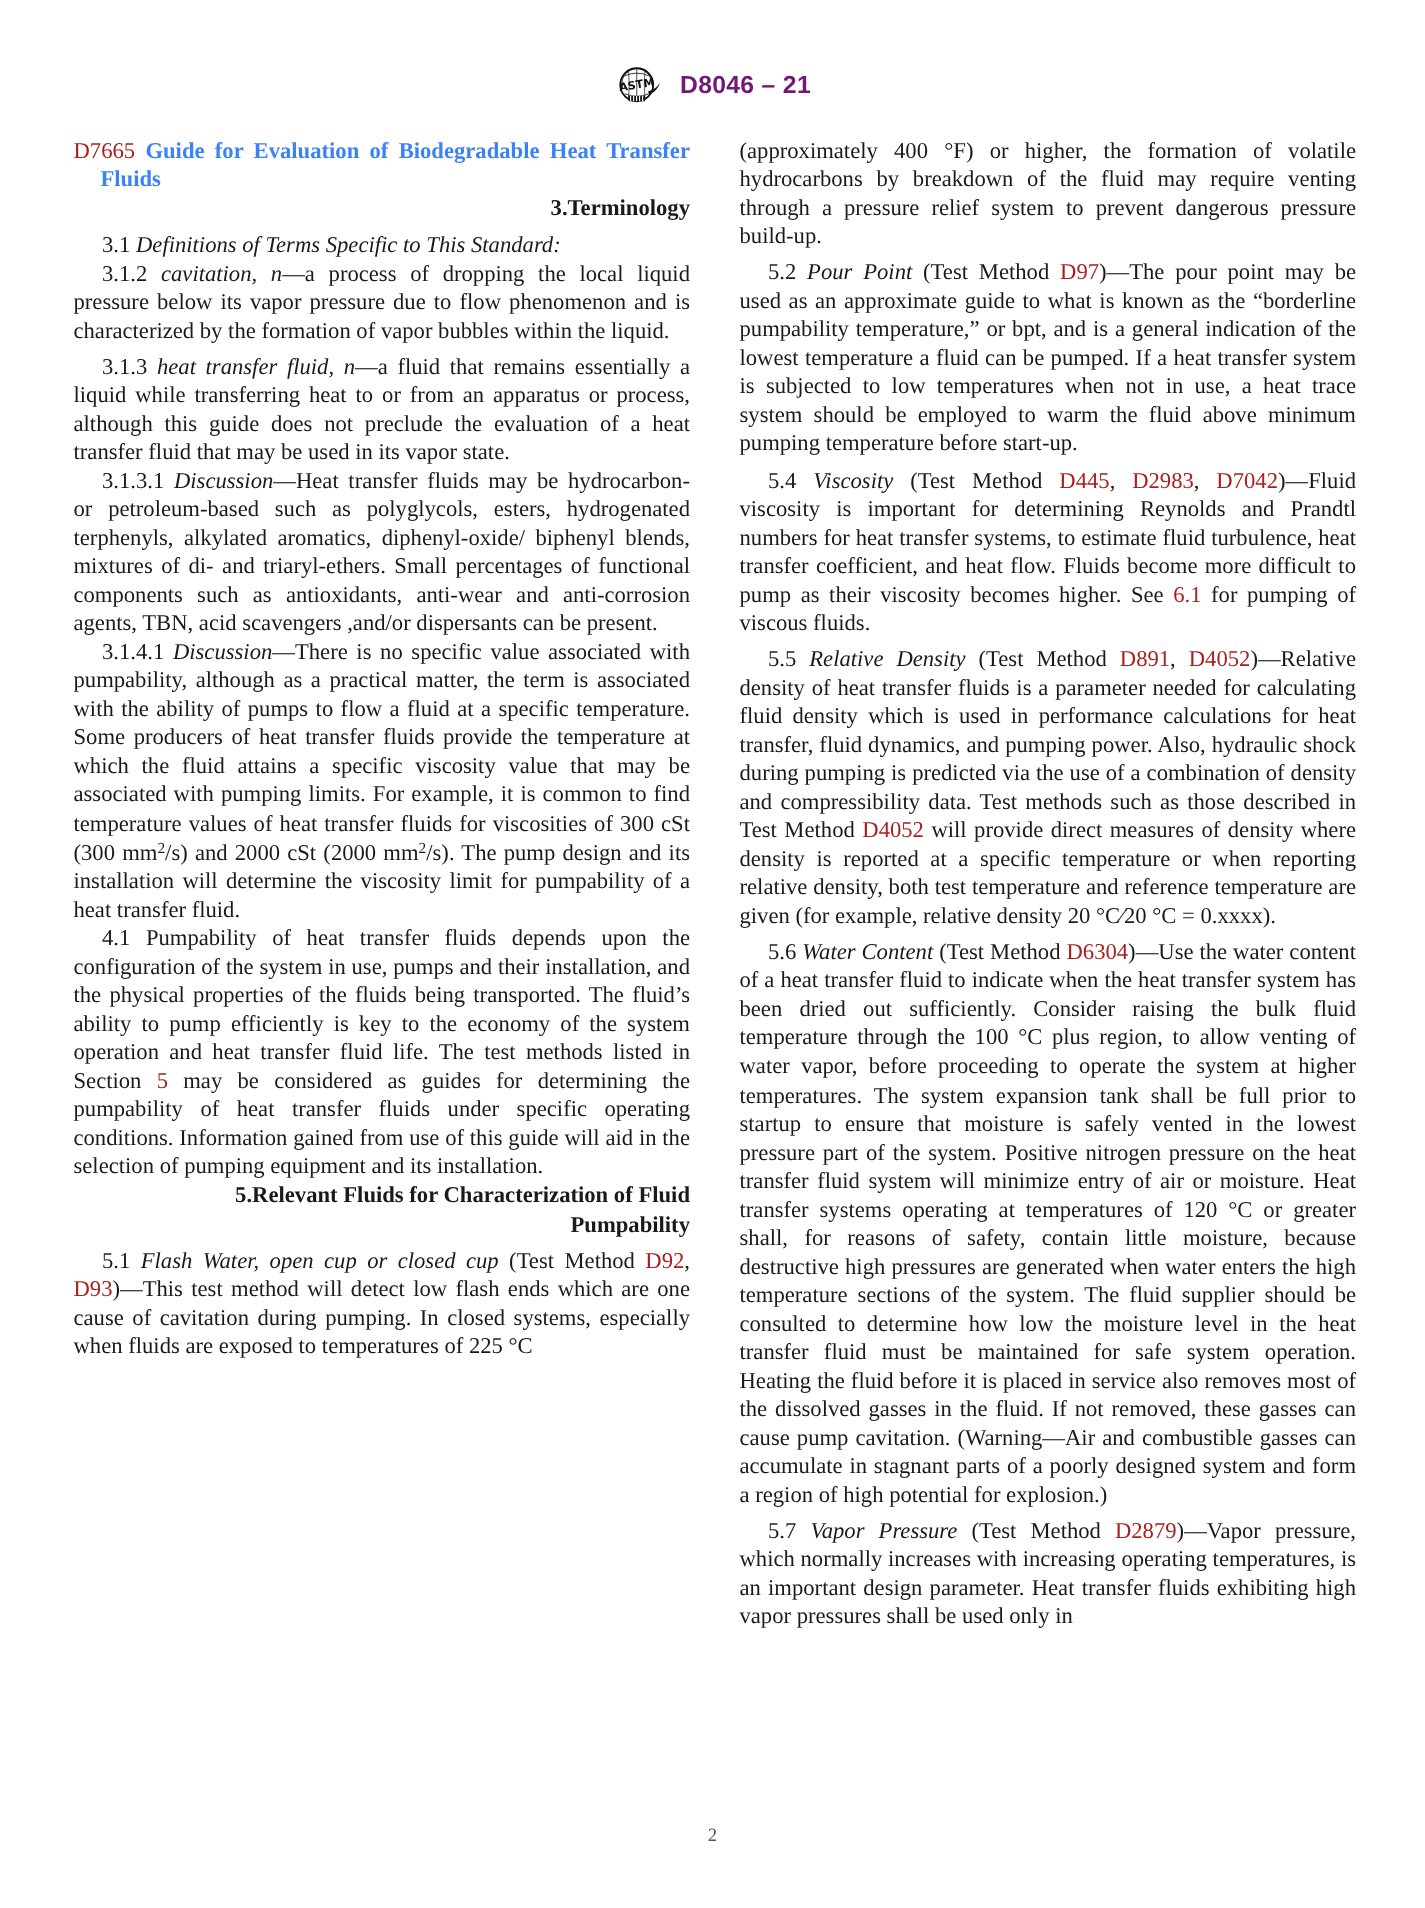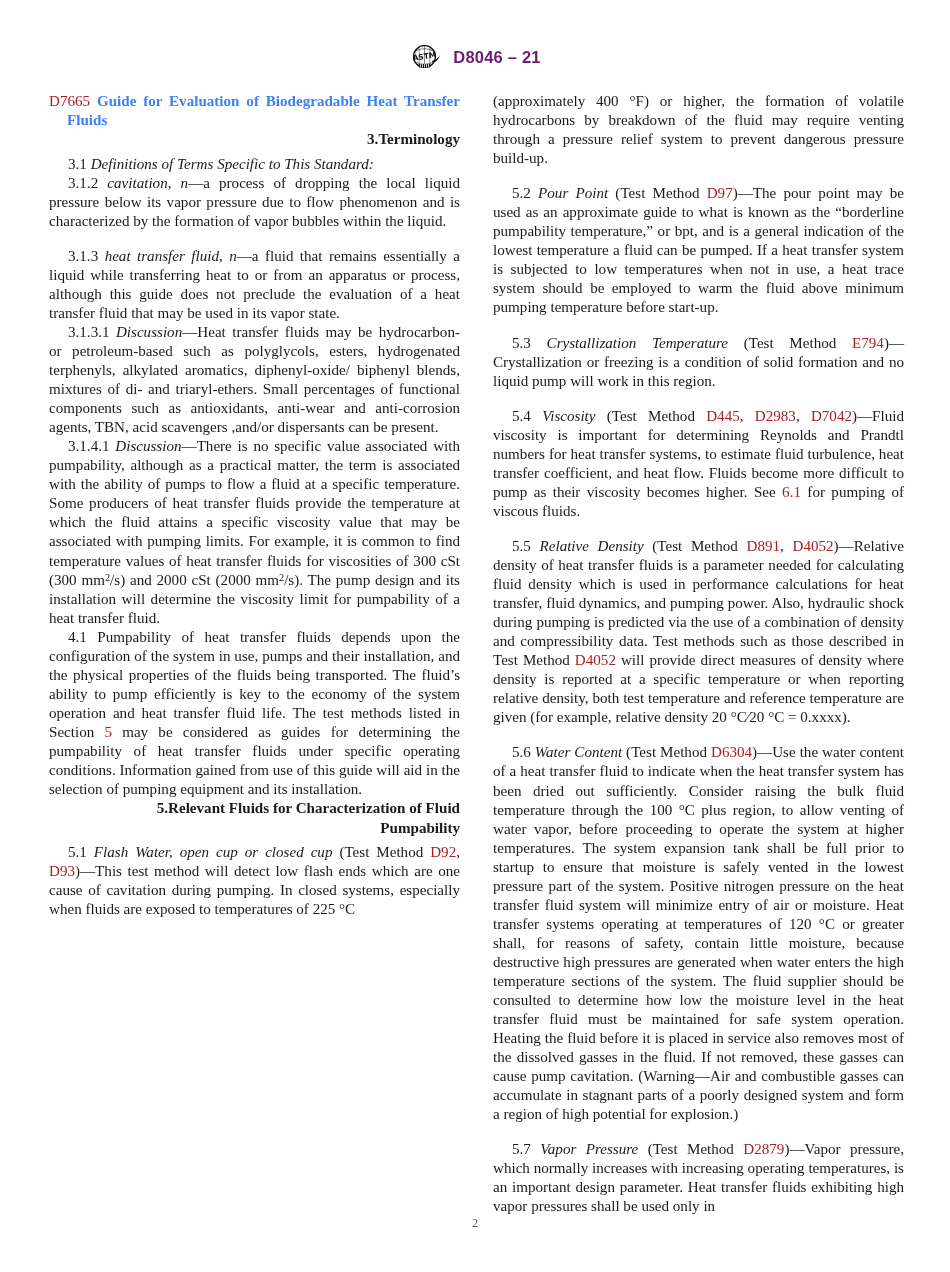--- a/index.html
+++ b/index.html
@@ -76,21 +76,21 @@
     padding-left: 18px;
     margin-bottom: 0;
   }
   .ref-entry > .hang {
     margin-left: -18px;
   }
   .para {
     text-indent: 19px;
   }
   .para-gap {
-    margin-top: 16px;
+    margin-top: 5px;
   }
   .sec-head {
     font-weight: bold;
     margin-bottom: 5px;
     text-align: right;
     padding-left: 21px;
     text-indent: -21px;
     line-height: 19.5px;
   }
   .sec-head .num {
@@ -192,21 +192,20 @@
       <p class="para"><span>5.1</span> <span class="it">Flash Water, open cup or closed cup</span><span> (Test Method </span><a class="lnk-red">D92</a><span>, </span><a class="lnk-red">D93</a><span>)—This test method will detect low flash ends which are one cause of cavitation during pumping. In closed systems, especially when fluids are exposed to temperatures of 225 °C</span></p>
 
     </div>
 
     <div class="col">
 
       <p>(approximately 400 °F) or higher, the formation of volatile hydrocarbons by breakdown of the fluid may require venting through a pressure relief system to prevent dangerous pressure build-up.</p>
 
       <p class="para para-gap"><span>5.2</span> <span class="it">Pour Point</span><span> (Test Method </span><a class="lnk-red">D97</a><span>)—The pour point may be used as an approximate guide to what is known as the “borderline pumpability temperature,” or bpt, and is a general indication of the lowest temperature a fluid can be pumped. If a heat transfer system is subjected to low temperatures when not in use, a heat trace system should be employed to warm the fluid above minimum pumping temperature before start-up.</span></p>
 
-      <p class="para para-gap"><span>5.3</span> <span class="it">Crystallization Temperature</span><span> (Test Method </span><a class="lnk-red">E794</a><span>)—Crystallization or freezing is a condition of solid formation and no liquid pump will work in this region.</span></p>
 
       <p class="para para-gap"><span>5.4</span> <span class="it">Viscosity</span><span> (Test Method </span><a class="lnk-red">D445</a><span>, </span><a class="lnk-red">D2983</a><span>, </span><a class="lnk-red">D7042</a><span>)—Fluid viscosity is important for determining Reynolds and Prandtl numbers for heat transfer systems, to estimate fluid turbulence, heat transfer coefficient, and heat flow. Fluids become more difficult to pump as their viscosity becomes higher. See </span><a class="lnk-red">6.1</a><span> for pumping of viscous fluids.</span></p>
 
       <p class="para para-gap"><span>5.5</span> <span class="it">Relative Density</span><span> (Test Method </span><a class="lnk-red">D891</a><span>, </span><a class="lnk-red">D4052</a><span>)—Relative density of heat transfer fluids is a parameter needed for calculating fluid density which is used in performance calculations for heat transfer, fluid dynamics, and pumping power. Also, hydraulic shock during pumping is predicted via the use of a combination of density and compressibility data. Test methods such as those described in Test Method </span><a class="lnk-red">D4052</a><span> will provide direct measures of density where density is reported at a specific temperature or when reporting relative density, both test temperature and reference temperature are given (for example, relative density 20 °C⁄20 °C = 0.xxxx).</span></p>
 
       <p class="para para-gap"><span>5.6</span> <span class="it">Water Content</span><span> (Test Method </span><a class="lnk-red">D6304</a><span>)—Use the water content of a heat transfer fluid to indicate when the heat transfer system has been dried out sufficiently. Consider raising the bulk fluid temperature through the 100 °C plus region, to allow venting of water vapor, before proceeding to operate the system at higher temperatures. The system expansion tank shall be full prior to startup to ensure that moisture is safely vented in the lowest pressure part of the system. Positive nitrogen pressure on the heat transfer fluid system will minimize entry of air or moisture. Heat transfer systems operating at temperatures of 120 °C or greater shall, for reasons of safety, contain little moisture, because destructive high pressures are generated when water enters the high temperature sections of the system. The fluid supplier should be consulted to determine how low the moisture level in the heat transfer fluid must be maintained for safe system operation. Heating the fluid before it is placed in service also removes most of the dissolved gasses in the fluid. If not removed, these gasses can cause pump cavitation. (</span><span class="bd">Warning</span><span>—Air and combustible gasses can accumulate in stagnant parts of a poorly designed system and form a region of high potential for explosion.)</span></p>
 
       <p class="para para-gap"><span>5.7</span> <span class="it">Vapor Pressure</span><span> (Test Method </span><a class="lnk-red">D2879</a><span>)—Vapor pressure, which normally increases with increasing operating temperatures, is an important design parameter. Heat transfer fluids exhibiting high vapor pressures shall be used only in</span></p>
 
     </div>

